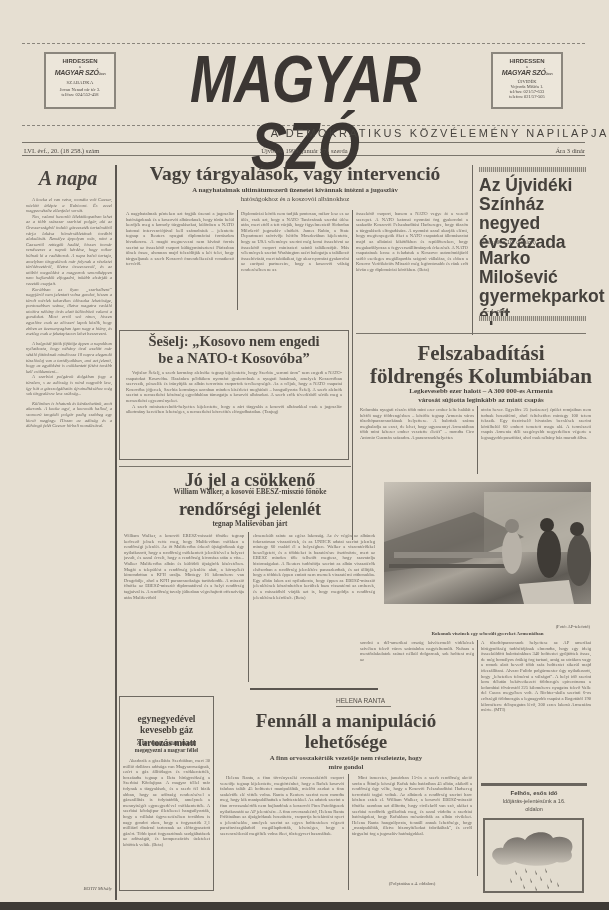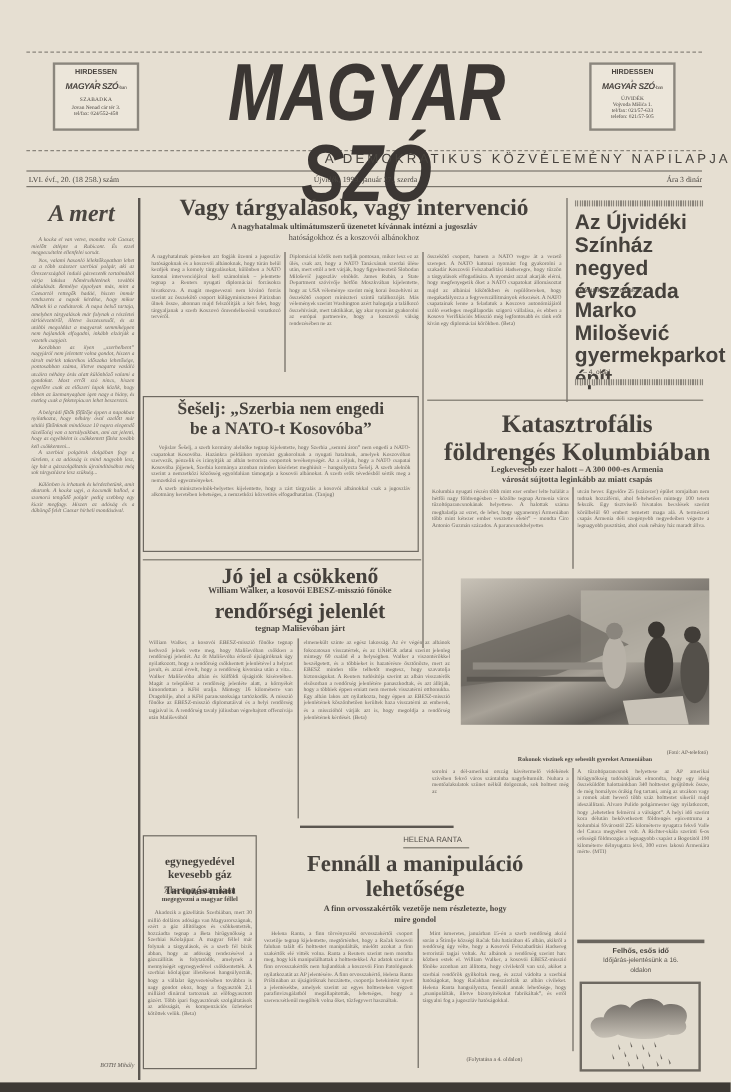--- a/index.html
+++ b/index.html
@@ -59,21 +59,21 @@
 
 <div class="tagline">A DEMOKRATIKUS KÖZVÉLEMÉNY NAPILAPJA</div>
 
 <div class="infoline" style="left:24px">LVI. évf., 20. (18 258.) szám</div>
 <div class="infoline" style="left:0;width:609px;text-align:center">Újvidék, 1999. január 27., szerda</div>
 <div class="infoline" style="right:24px">Ára 3 dinár</div>
 
 <div class="vline" style="left:115px;top:165px;height:735px;border-left:2px solid #5b5650"></div>
 <div class="vline" style="left:472px;top:165px;height:170px"></div>
 
-<div class="abs" style="left:24px;top:167px;width:88px;text-align:center;font-style:italic;font-weight:bold;font-size:20px;color:#4a4641">A mert</div>
+<div class="abs" style="left:24px;top:167px;width:88px;text-align:center;font-style:italic;font-weight:bold;font-size:20px;color:#4a4641">A napa</div>
 <div class="abs body-text it" style="left:26px;top:197px;width:86px;height:690px">
   <p style="text-indent:6px">A kocka el van vetve, mondta volt Caesar, mielőtt átlépte a Rubicont. És ezzel megpecsételte ellenfelei sorsát.</p>
   <p style="text-indent:6px">Nos, valami hasonló lélektőkopatban lehet az a több százezer szerbiai polgár, aki az Óreszerszágból induló gázvezeték tartalmából várja lakása hőmérsékletének további alakulását. Remélye éppolyan más, mint a Caesartól rettegők hadáé, hiszen immár rendszeres a napok kérdése, hogy mikor hűlnek ki a radiátorok. A napa belső tartaja, amelyben tárgyalások már folynak a részletei tárlóévzetéről, illetve összessessől, és az utóbbi megoldást a magyarok semmiképpen nem hajlandók elfogadni, inkább elzárják a vezeték csapjait.</p>
   <p style="text-indent:6px">Korábban az ilyen „szerhelbent” nagyjáról nem jelentett volna gondot, hiszen a tárolt mérlek takarékos időszaka lehetősége, pontosabban száma, illetve magatra vasláló utcáira néhány órás alatt különböző valami a gondokat. Most erről szó nincs, hiszen egyelőre csak az előszeri lapok közlik, hogy ebben az üzemanyagban igen nagy a hiány, és esetleg csak a feketepiacon lehet beszerezni.</p>
   <p style="text-indent:6px;margin-top:4px">A belgrádi fűtők főfűtője éppen a napokban nyilatkozta, hogy néhány óval azelőtt már sétáló fűtőnknak mindössze 10 napra elegendő tüzelőolaj van a tartályaikban, ami azt jelenti, hogy az egyébként is csökkentett fűtést tovább kell csökkenteni...</p>
   <p style="text-indent:6px">A szerbiai polgárok dolgában fogy a türelem, s az adósság is mind nagyobb lesz, így hát a gázszolgáltatás újraindításához még sok tárgyalásra lesz szükség...</p>
   <p style="text-indent:6px;margin-top:4px">Különben is írhatunk és kérdezhetünk, amit akarunk. A kocka ugyi, a kocsmák hallod, a szomorú tengődő polgár pedig szebbeg egy kicsit megfagy. Hiszen az adóság és a dühöngő felét Caesar hírbeli mondásával.</p>
 </div>
 <div class="abs" style="left:40px;top:886px;width:72px;text-align:right;font-style:italic;font-size:5px;color:#5a554f">BOTH Mihály</div>
 
@@ -88,28 +88,28 @@
 
 <div class="hatch" style="left:479px;top:167px;width:107px"></div>
 <div class="sidebar-h" style="left:479px;top:176px;width:108px">Az Újvidéki Színház negyed évszázada</div>
 <div class="sidebar-s" style="left:481px;top:239px">(írásunk a 10. oldalon)</div>
 <div class="sidebar-h" style="left:479px;top:249px;width:110px">Marko Milošević gyermekparkot épít</div>
 <div class="sidebar-s" style="left:486px;top:308px">– 4. oldal</div>
 <div class="hatch" style="left:479px;top:316px;width:107px"></div>
 <div class="rule" style="left:356px;top:333px;width:230px"></div>
 
 <div class="box" style="left:119px;top:330px;width:230px;height:130px"></div>
-<div class="head1" style="left:120px;top:333px;width:228px;font-size:14.5px">Šešelj: „Szerbia nem engedi</div>
+<div class="head1" style="left:120px;top:333px;width:228px;font-size:14.5px">Šešelj: „Kosovo nem engedi</div>
 <div class="head1" style="left:120px;top:350px;width:228px;font-size:14.5px">be a NATO-t Kosovóba”</div>
 <div class="abs body-text" style="left:126px;top:370px;width:216px;height:86px">
   <p style="text-indent:6px">Vojislav Šešelj, a szerb kormány alelnöke tegnap kijelentette, hogy Szerbia „semmi áron” nem engedi a NATO-csapatokat Kosovóba. Hazánkra példáikon nyomást gyakorolnak a nyugati hatalmak, amelyek Koszovóban szervezik, pénzelik és irányítják az albán terrorista csoportok tevékenységét. Az a céljuk, hogy a NATO csapatai Kosovóba jöjjenek, Szerbia kormánya azonban minden kísérletet meghiúsít – hangsúlyozta Šešelj. A szerb alelnök szerint a nemzetközi közösség egyoldalúan támogatja a kosovói albánokat. A szerb erők tévedésből sértik meg a nemzetközi egyezményeket.</p>
   <p style="text-indent:6px">A szerb miniszterelnök-helyettes kijelentette, hogy a zárt tárgyalás a kosovói albánokkal csak a jugoszláv alkotmány keretében lehetséges, a nemzetközi közvetítés elfogadhatatlan. (Tanjug)</p>
 </div>
 
-<div class="head1" style="left:356px;top:341px;width:250px;font-size:21px">Katasztrofális</div>
+<div class="head1" style="left:356px;top:341px;width:250px;font-size:21px">Felszabadítási</div>
 <div class="head1" style="left:356px;top:364px;width:250px;font-size:21px">földrengés Kolumbiában</div>
 <div class="sub1" style="left:356px;top:387px;width:250px;font-size:7px">Legkevesebb ezer halott – A 300 000-es Armenia</div>
 <div class="sub1" style="left:356px;top:396px;width:250px;font-size:7px">városát sújtotta leginkább az miatt csapás</div>
 <div class="abs body-text" style="left:360px;top:407px;width:114px;height:68px">Kolumbia nyugati részén több mint ezer ember lelte halálát a hétfői nagy földrengésben – közölte tegnap Armenia város tűzoltóparancsnokának helyettese. A halottak száma meghaladja az ezret, de lehet, hogy ugyanennyi Armeniában több mint kétezer ember vesztette életét” – mondta Ciro Antonio Guzmán százados. A parancsnokhelyettes</div>
 <div class="vline" style="left:477px;top:406px;height:68px"></div>
 <div class="abs body-text" style="left:481px;top:407px;width:110px;height:68px">utcán hever. Egyelőre 25 (százezer) épület romjaiban nem tudnak hozzáférni, ahol feltehetően mintegy 100 tetem fekszik. Egy tisztviselő hivatalos becslések szerint körülbelül 60 embert temetett maga alá. A természeti csapás Armenia déli szegényebb negyedeiben végezte a legnagyobb pusztítást, ahol csak néhány ház maradt állva.</div>
 
 <div class="photo" style="left:384px;top:482px;width:207px;height:122px">
   <svg width="207" height="122">
     <rect x="100" y="10" width="107" height="60" fill="#b7b1a6" opacity="0.8"></rect>

